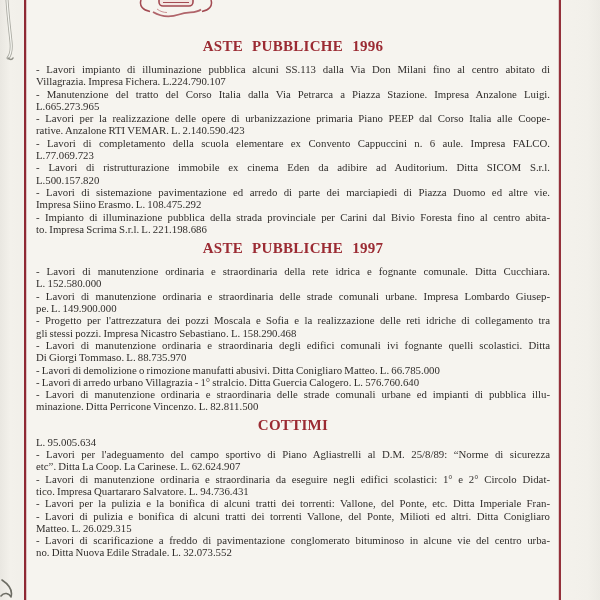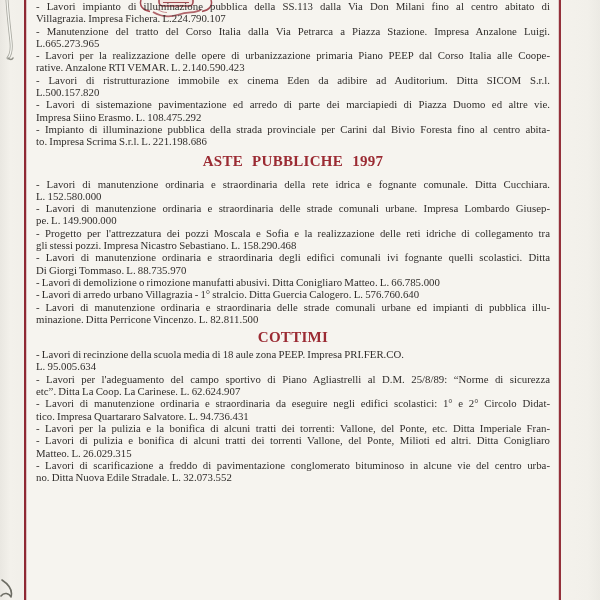--- a/index.html
+++ b/index.html
@@ -61,32 +61,37 @@
   <rect x="26" y="-5" width="34" height="11" rx="4" fill="#f3e6e2" stroke="#a34a52" stroke-width="1.6"></rect>
   <line x1="30" y1="2.5" x2="56" y2="2.5" stroke="#a34a52" stroke-width="1"></line>
   <path d="M8,0 C6,6 10,10 17,11.5" fill="none" stroke="#a34a52" stroke-width="1.5"></path>
   <path d="M78,0 C80,6 76,10 69,11.5" fill="none" stroke="#a34a52" stroke-width="1.5"></path>
   <path d="M20,12 C30,18 40,16.5 46,14.5 C56,11 62,14 68,9.5" fill="none" stroke="#a34a52" stroke-width="1.8" opacity="0.85"></path>
   <path d="M24,9 C27,11.5 31,12.5 34,12.5" fill="none" stroke="#b9666c" stroke-width="1" opacity="0.7"></path>
 </svg>
 
 <div class="col">
   <div class="section s0">
+    <div class="section-title">ASTE PUBBLICHE 1996</div>
     <div class="items">
         <div class="item">
-          <div class="ln j">- Lavori impianto di illuminazione pubblica della SS.113 dalla Via Don Milani fino al centro abitato di</div>
+          <div class="ln j">- Lavori impianto di illuminazione pubblica alcuni SS.113 dalla Via Don Milani fino al centro abitato di</div>
           <div class="ln">Villagrazia. Impresa Fichera. L.224.790.107</div>
         </div>
         <div class="item">
           <div class="ln j">- Manutenzione del tratto del Corso Italia dalla Via Petrarca a Piazza Stazione. Impresa Anzalone Luigi.</div>
           <div class="ln">L.665.273.965</div>
         </div>
         <div class="item">
           <div class="ln j">- Lavori per la realizzazione delle opere di urbanizzazione primaria Piano PEEP dal Corso Italia alle Coope-</div>
           <div class="ln">rative. Anzalone RTI VEMAR. L. 2.140.590.423</div>
+        </div>
+        <div class="item">
+          <div class="ln j">- Lavori di completamento della scuola elementare ex Convento Cappuccini n. 6 aule. Impresa FALCO.</div>
+          <div class="ln">L.77.069.723</div>
         </div>
         <div class="item">
           <div class="ln j">- Lavori di ristrutturazione immobile ex cinema Eden da adibire ad Auditorium. Ditta SICOM S.r.l.</div>
           <div class="ln">L.500.157.820</div>
         </div>
         <div class="item">
           <div class="ln j">- Lavori di sistemazione pavimentazione ed arredo di parte dei marciapiedi di Piazza Duomo ed altre vie.</div>
           <div class="ln">Impresa Siino Erasmo. L. 108.475.292</div>
         </div>
         <div class="item">
@@ -123,21 +128,20 @@
         <div class="item">
           <div class="ln j">- Lavori di manutenzione ordinaria e straordinaria delle strade comunali urbane ed impianti di pubblica illu-</div>
           <div class="ln">minazione. Ditta Perricone Vincenzo. L. 82.811.500</div>
         </div>
       </div>
   </div>
   <div class="section s2">
     <div class="section-title">COTTIMI</div>
     <div class="items">
         <div class="item">
-          <div class="ln">- Lavori di recinzione  della scuola media di 18 aule zona PEEP. Impresa PRI.FER.CO.</div>
           <div class="ln">L. 95.005.634</div>
         </div>
         <div class="item">
           <div class="ln j">- Lavori per l'adeguamento del campo sportivo di Piano Agliastrelli al D.M. 25/8/89: “Norme di sicurezza</div>
           <div class="ln">etc”. Ditta La Coop. La Carinese. L. 62.624.907</div>
         </div>
         <div class="item">
           <div class="ln j">- Lavori di manutenzione ordinaria e straordinaria da eseguire negli edifici scolastici: 1° e 2° Circolo Didat-</div>
           <div class="ln">tico. Impresa Quartararo Salvatore. L. 94.736.431</div>
         </div>

